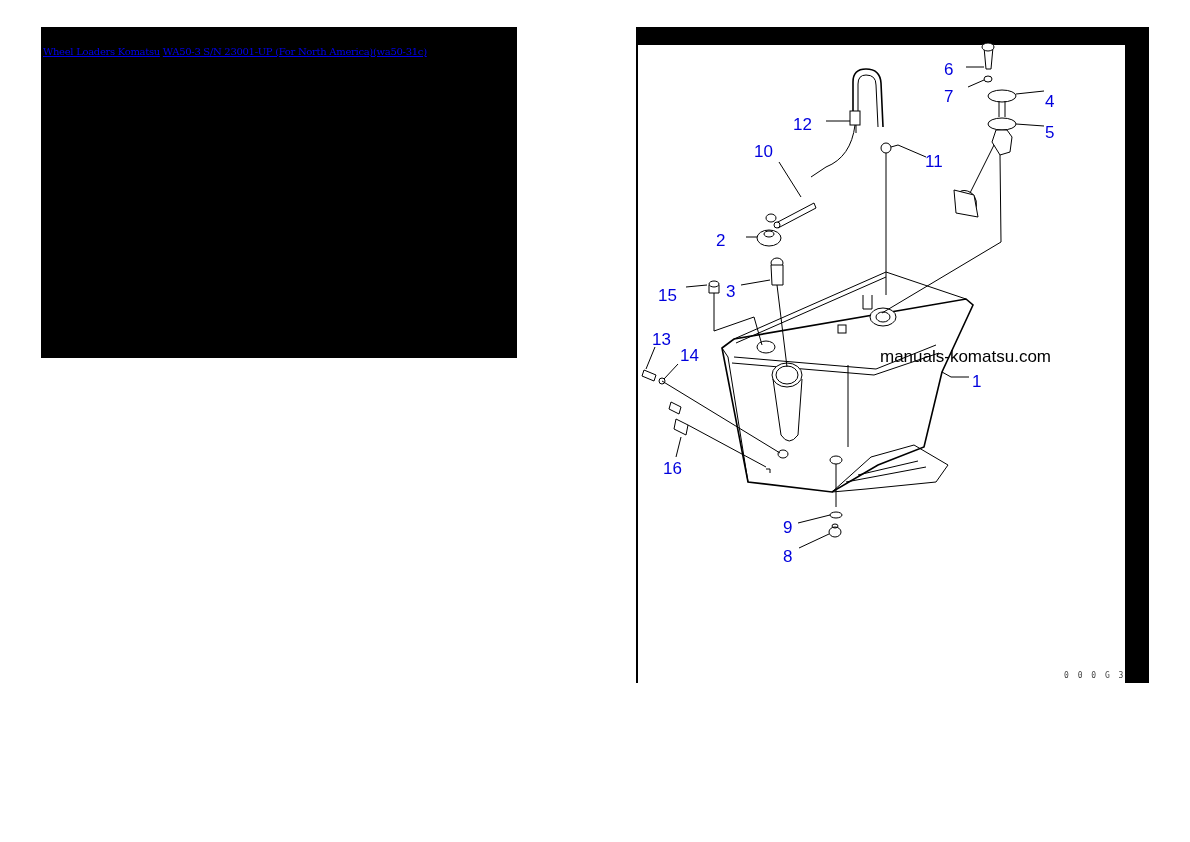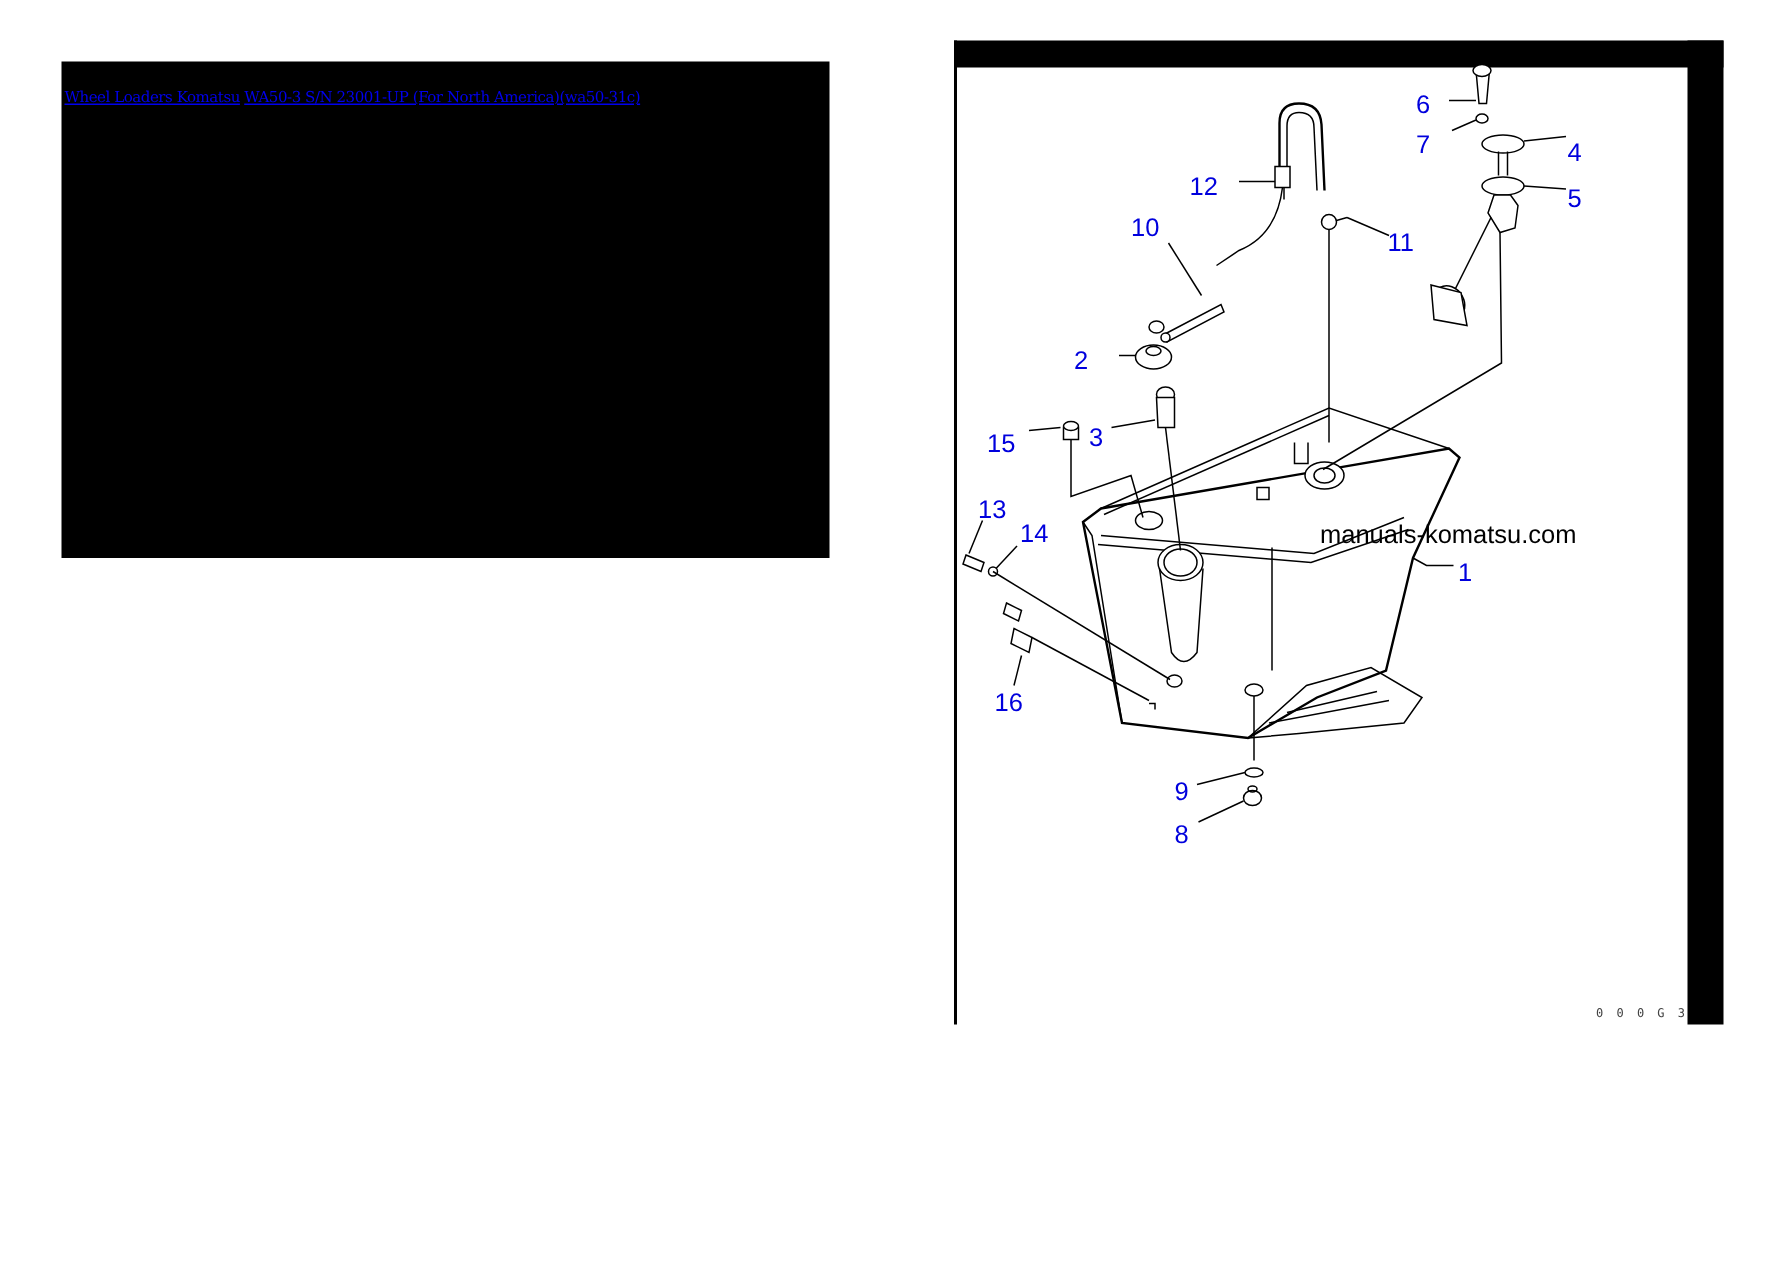--- a/index.html
+++ b/index.html
@@ -1,17 +1,17 @@
 <!DOCTYPE html>
 <html><head>
   <meta charset="utf-8">
   <style>
     html, body { margin: 0; padding: 0; background: #ffffff; }
     body { width: 1190px; height: 842px; position: relative; overflow: hidden; font-family: "DejaVu Serif", serif; }
-    .left-panel { position: absolute; left: 41px; top: 41px; width: 512px; height: 331px; background: #000000; }
+    .left-panel { position: absolute; left: 41px; top: 27px; width: 476px; height: 331px; background: #000000; }
     .title-links { position: absolute; left: 2px; top: 19px; font-family: "DejaVu Serif", serif; font-size: 10px; letter-spacing: -0.3px; white-space: nowrap; }
     .title-links a { color: #0000ee; text-decoration: underline; cursor: pointer; }
     .right-panel { position: absolute; left: 636px; top: 27px; width: 513px; height: 656px; background: #ffffff; }
     .right-panel .top-bar { position: absolute; left: 0; top: 0; width: 513px; height: 18px; background: #000; }
     .right-panel .left-edge { position: absolute; left: 0; top: 0; width: 2px; height: 656px; background: #000; }
     .right-panel .right-band { position: absolute; left: 489px; top: 0; width: 24px; height: 656px; background: #000; }
     .right-panel svg { position: absolute; left: 0; top: 0; }
     .callout { font-family: "Liberation Sans", sans-serif; font-size: 17px; fill: #0000dd; }
     .watermark { font-family: "Liberation Sans", sans-serif; font-size: 17px; fill: #000; }
     .code { font-family: "DejaVu Sans Mono", monospace; font-size: 8px; fill: #444; letter-spacing: 2px; }

